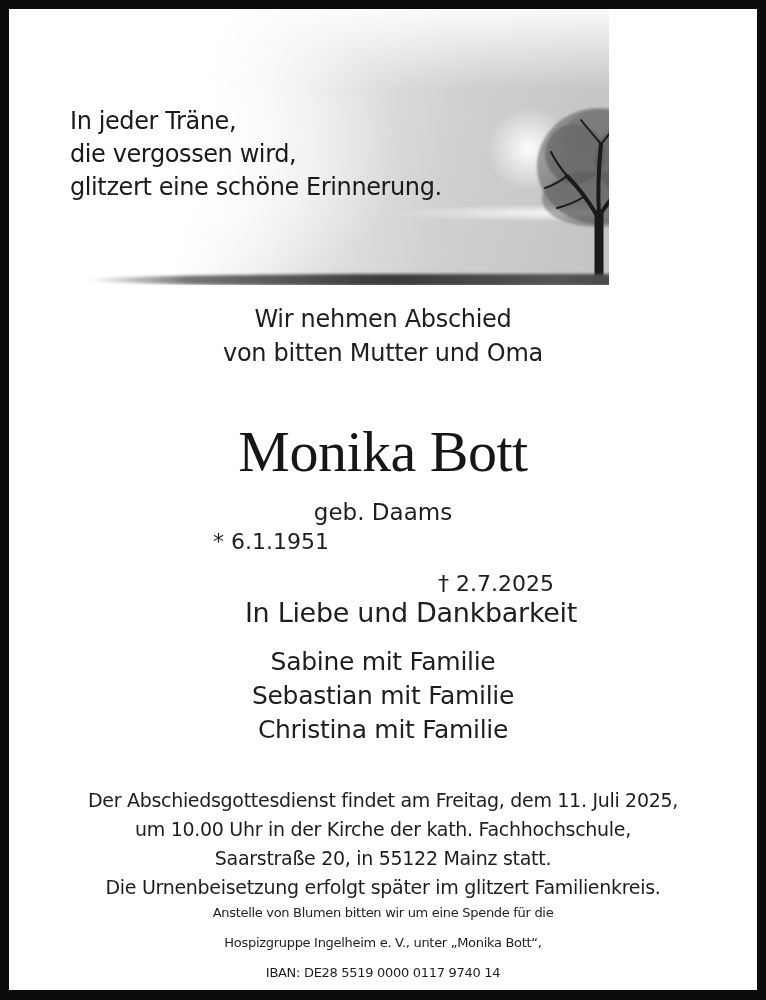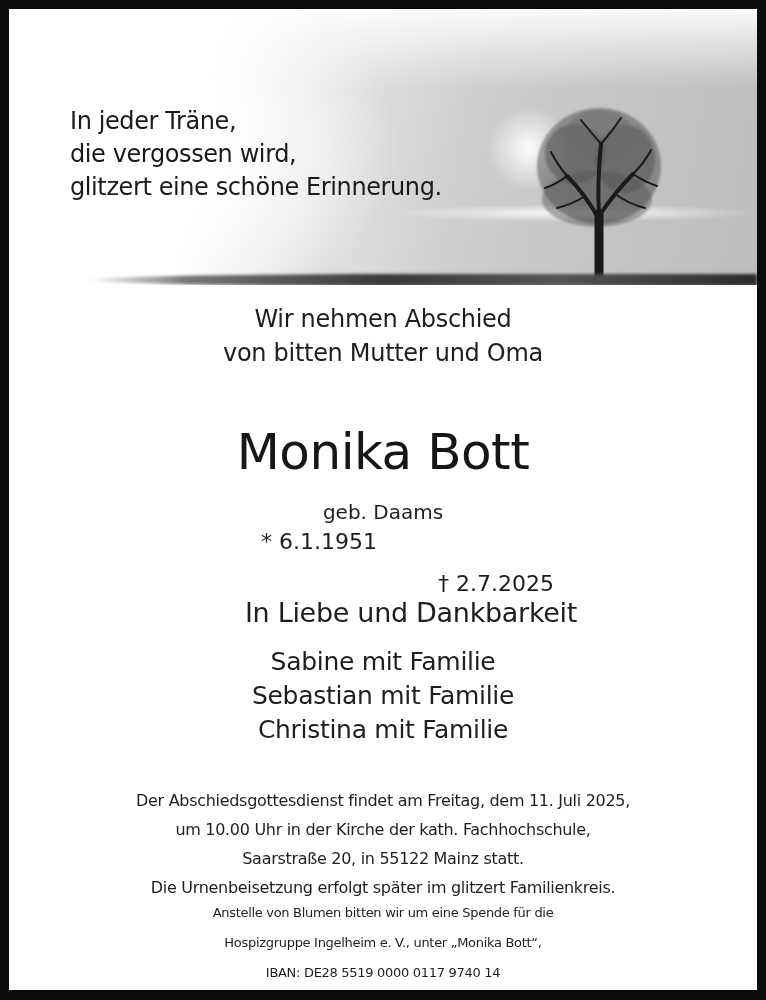--- a/index.html
+++ b/index.html
@@ -2,21 +2,21 @@
 <html><head>
 <meta charset="utf-8">
 <style>
   html, body { margin: 0; padding: 0; }
   body { width: 766px; height: 1000px; background: #0c0c0c; position: relative; overflow: hidden; }
   .sheet {
     position: absolute; left: 9px; top: 9px; width: 748px; height: 981px;
     background: #ffffff; overflow: hidden;
     font-family: "DejaVu Sans", sans-serif; color: #1e1e1e;
   }
-  .hero { position: absolute; left: 0; top: 0; width: 748px; height: 300px; overflow: hidden; }
+  .hero { position: absolute; left: 0; top: 0; width: 600px; height: 300px; overflow: hidden; }
   .hero-bg {
     position: absolute; left: 0; top: 0; width: 748px; height: 280px;
     background:
       radial-gradient(ellipse 60px 60px at 520px 140px, rgba(255,255,255,0.95), rgba(255,255,255,0) 70%),
       linear-gradient(100deg, #ffffff 0%, #ffffff 26%, #e6e6e6 40%, #cfcfcf 60%, #c4c4c4 80%, #bdbdbd 100%);
   }
   .hero-fade {
     position: absolute; left: 0; top: 0; width: 748px; height: 280px;
     background: radial-gradient(ellipse 260px 180px at 130px 140px, rgba(255,255,255,1) 30%, rgba(255,255,255,0) 100%);
   }
@@ -38,28 +38,28 @@
     position: absolute; left: 0; top: 276px; width: 748px; height: 30px; background: #fff;
   }
   .tree { position: absolute; left: 518px; top: 95px; width: 150px; height: 180px; }
   .quote {
     position: absolute; left: 61px; top: 96px; font-size: 24px; line-height: 33px;
     color: #1a1a1a; letter-spacing: -0.4px;
   }
   .quote div { white-space: nowrap; }
   .center { position: absolute; left: 0; width: 748px; text-align: center; white-space: nowrap; }
   .intro { top: 293px; font-size: 24px; line-height: 34px; letter-spacing: -0.3px; }
-  .name { top: 408px; font-size: 50px; line-height: 70px; letter-spacing: -0.5px; color: #161616; }
-  .maiden { top: 489px; font-size: 20px; line-height: 28px; }
+  .name { top: 408px; font-size: 58px; line-height: 70px; letter-spacing: -0.5px; color: #161616; font-family: Liberation Serif, serif; }
+  .maiden { top: 489px; font-size: 23px; line-height: 28px; }
   .dates { position: absolute; top: 518px; font-size: 22px; line-height: 30px; white-space: nowrap; }
-  .born { left: 204px; margin-left: 48px; }
+  .born { left: 204px; }
   .died { left: 429px; margin-top: 42px; }
   .thanks { top: 588px; font-size: 27px; line-height: 32px; letter-spacing: -0.3px; margin-left: 28px; }
   .family { top: 636px; font-size: 25px; line-height: 34px; letter-spacing: -0.3px; }
-  .service { top: 777px; font-size: 16px; line-height: 29px; letter-spacing: -0.3px; }
+  .service { top: 777px; font-size: 19px; line-height: 29px; letter-spacing: -0.3px; }
   .donation { top: 889px; font-size: 13px; line-height: 30px; letter-spacing: -0.3px; }
   .line { display: block; }
 </style>
 </head>
 <body>
 
 <div class="sheet">
 
   <div class="hero">
     <div class="hero-bg"></div>

